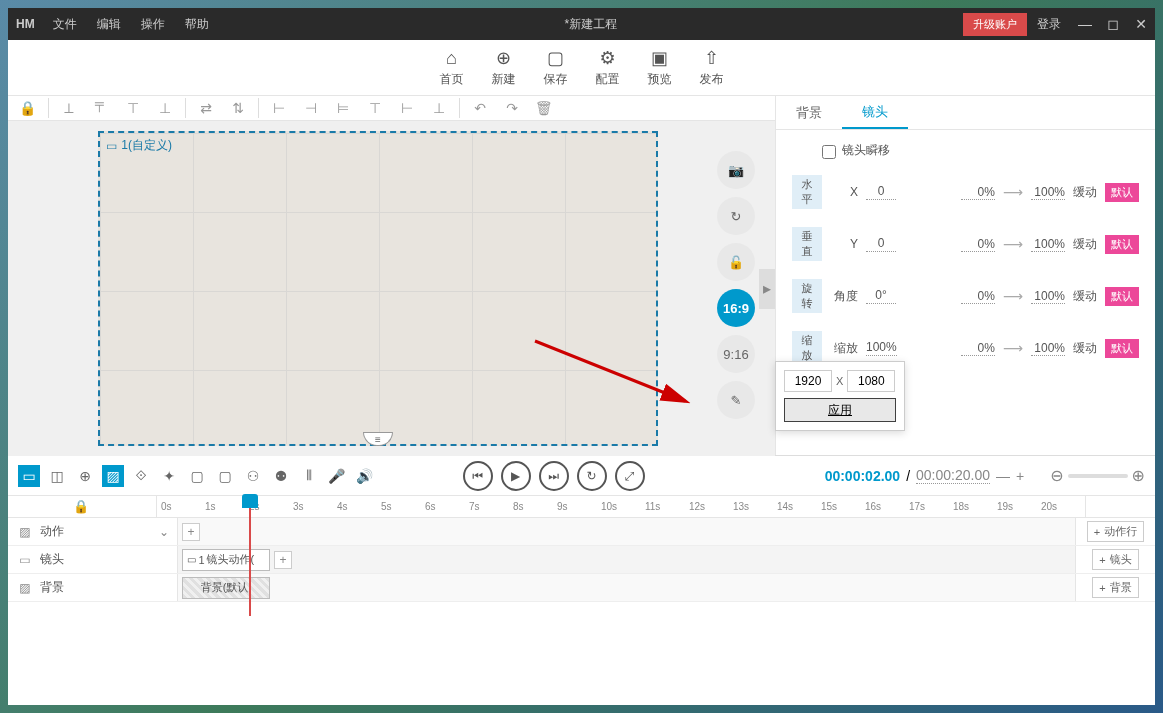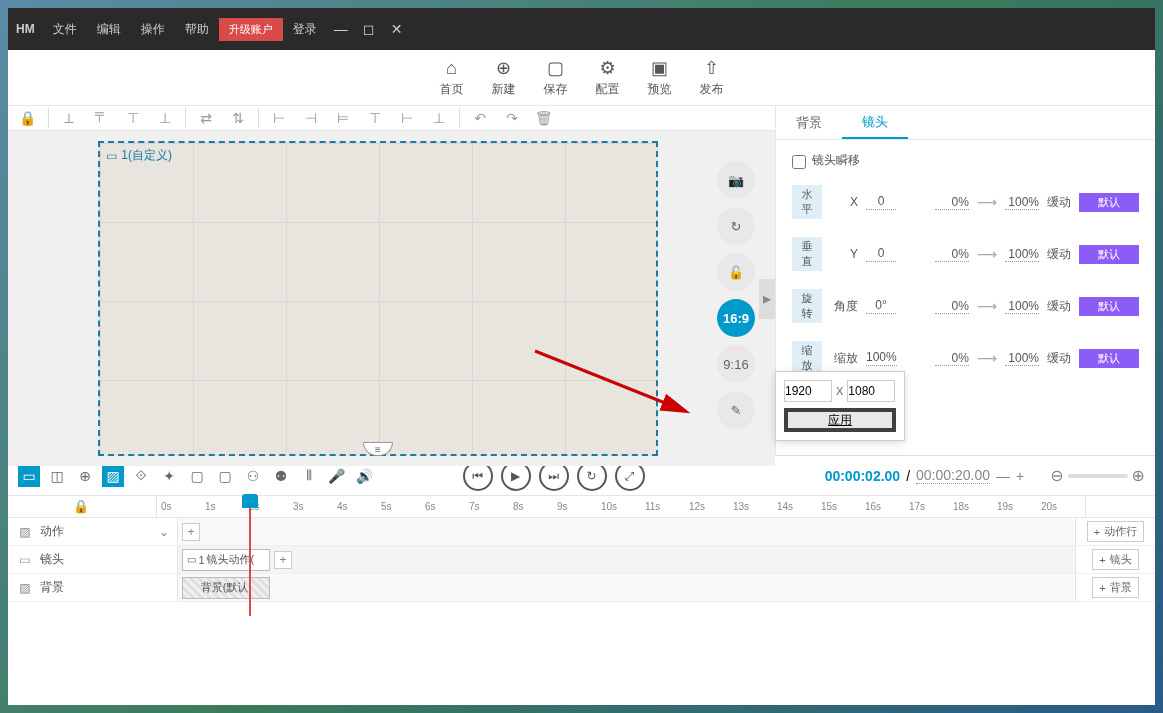--- a/index.html
+++ b/index.html
@@ -1,18 +1,18 @@
 <!DOCTYPE html>
 <html><head>
 <meta charset="utf-8">
 <style>
 * { margin: 0; padding: 0; box-sizing: border-box; font-family: "Microsoft YaHei", Arial, sans-serif; }
 body { background: linear-gradient(135deg, #5a8ba8 0%, #3d7a5a 50%, #2a5a88 100%); width: 1163px; height: 713px; overflow: hidden; }
 .app-window { position: absolute; left: 8px; top: 8px; width: 1147px; height: 697px; background: #fff; display: flex; flex-direction: column; }
-.titlebar { height: 42px; background: #2a2a2a; display: flex; align-items: center; color: #ccc; font-size: 12px; }
+.titlebar { height: 32px; background: #2a2a2a; display: flex; align-items: center; color: #ccc; font-size: 12px; }
 .titlebar .logo { padding: 0 8px; font-weight: bold; }
 .titlebar .menu-item { padding: 0 10px; cursor: pointer; }
 .titlebar .title { flex: 1; text-align: center; }
 .titlebar .upgrade { background: #d94a4a; color: #fff; padding: 4px 10px; font-size: 11px; }
 .titlebar .login { padding: 0 10px; text-align: right; }
 .titlebar .win-controls { display: flex; }
 .titlebar .win-btn { width: 28px; text-align: center; cursor: pointer; font-size: 14px; }
 .main-toolbar { height: 56px; display: flex; justify-content: center; align-items: center; gap: 28px; border-bottom: 1px solid #e5e5e5; }
 .main-toolbar .tb-btn { display: flex; flex-direction: column; align-items: center; gap: 2px; cursor: pointer; color: #555; font-size: 12px; }
 .main-toolbar .tb-btn .ico { font-size: 18px; }
@@ -26,41 +26,41 @@
 .canvas { width: 560px; height: 315px; background: #e8e4de; position: relative; border: 2px dashed #1a7aa8; }
 .canvas::before { content: ""; position: absolute; inset: 0; background-image: linear-gradient(#ccc 1px, transparent 1px), linear-gradient(90deg, #ccc 1px, transparent 1px); background-size: 93px 79px; opacity: 0.5; }
 .canvas-label { position: absolute; top: 4px; left: 6px; color: #1a7aa8; font-size: 12px; display: flex; align-items: center; gap: 4px; }
 .canvas-handle { position: absolute; bottom: -2px; left: 50%; transform: translateX(-50%); width: 30px; height: 14px; background: #fff; border: 1px solid #999; border-radius: 0 0 14px 14px; display: flex; align-items: center; justify-content: center; font-size: 10px; color: #666; }
 .side-tools { position: absolute; right: 20px; top: 30px; display: flex; flex-direction: column; gap: 8px; }
 .side-btn { width: 38px; height: 38px; border-radius: 50%; background: #e8e8e8; display: flex; align-items: center; justify-content: center; color: #666; font-size: 13px; cursor: pointer; }
 .side-btn.active { background: #0099cc; color: #fff; font-weight: bold; }
 .expand-handle { position: absolute; right: 0; top: 50%; transform: translateY(-50%); width: 16px; height: 40px; background: #ddd; display: flex; align-items: center; justify-content: center; color: #888; cursor: pointer; }
 .dim-popup { position: absolute; right: -130px; top: 240px; background: #fff; border: 1px solid #ccc; padding: 8px; width: 130px; box-shadow: 0 2px 8px rgba(0,0,0,0.15); }
 .dim-popup .dim-inputs { display: flex; align-items: center; gap: 4px; margin-bottom: 6px; }
-.dim-popup input { width: 48px; height: 22px; border: 1px solid #ccc; text-align: left; font-size: 12px; }
+.dim-popup input { width: 48px; height: 22px; border: 1px solid #ccc; text-align: center; font-size: 12px; }
 .dim-popup .x-lab { font-size: 11px; color: #666; }
-.dim-popup button { width: 100%; height: 24px; background: #e8e8e8; border: 4px solid #404040; cursor: pointer; font-size: 12px; text-decoration: underline; }
+.dim-popup button { width: 100%; height: 24px; background: #e8e8e8; border: 1px solid #404040; cursor: pointer; font-size: 12px; text-decoration: underline; }
 .arrow-ann { position: absolute; top: 210px; right: 70px; width: 180px; height: 80px; pointer-events: none; }
 .arrow-ann svg { width: 100%; height: 100%; }
 .right-panel { width: 380px; border-left: 1px solid #e5e5e5; display: flex; flex-direction: column; background: #fff; }
 .panel-tabs { height: 34px; display: flex; border-bottom: 1px solid #e5e5e5; }
 .panel-tab { padding: 0 20px; display: flex; align-items: center; font-size: 13px; color: #666; cursor: pointer; }
 .panel-tab.active { color: #0099cc; border-bottom: 2px solid #0099cc; background: #fff; }
 .panel-body { flex: 1; padding: 12px 16px; font-size: 12px; color: #555; overflow: auto; }
 .section-title { font-size: 13px; font-weight: bold; margin-bottom: 12px; color: #333; }
-.cb-row { display: flex; align-items: flex-end; gap: 6px; margin-bottom: 16px; }
+.cb-row { display: flex; align-items: flex-end; gap: 6px; margin-bottom: 16px; margin-left: 30px; }
 .cb-row input { width: 14px; height: 14px; }
 .prop-row { display: flex; align-items: center; gap: 8px; margin-bottom: 18px; }
 .prop-row .tag { background: #e0eef7; padding: 2px 6px; font-size: 11px; color: #555; width: 30px; text-align: center; }
 .prop-row .lbl { width: 28px; text-align: right; }
 .prop-row .val { border-bottom: 1px dotted #999; min-width: 30px; text-align: center; padding-bottom: 1px; }
 .prop-row .pct { border-bottom: 1px dotted #999; min-width: 34px; text-align: right; }
 .prop-row .arr { font-size: 14px; color: #aaa; }
 .prop-row .ease { color: #555; }
-.prop-row .btn-def { background: #8b5cf6; color: #fff; padding: 2px 19px; font-size: 11px; cursor: pointer; }
+.prop-row .btn-def { background: #ec4899; color: #fff; padding: 2px 6px; font-size: 11px; cursor: pointer; }
 .timeline-panel { height: 250px; border-top: 1px solid #ddd; display: flex; flex-direction: column; background: #fff; }
 .tl-toolbar { height: 40px; display: flex; align-items: center; padding: 0 10px; gap: 6px; border-bottom: 1px solid #e5e5e5; }
 .tl-toolbar .tl-ico { width: 22px; height: 22px; display: flex; align-items: center; justify-content: center; color: #666; cursor: pointer; font-size: 14px; }
 .tl-toolbar .tl-ico.active { background: #0099cc; color: #fff; }
 .tl-toolbar .spacer { flex: 0.3; }
 .tl-toolbar .play-group { display: flex; gap: 8px; }
 .tl-toolbar .play-btn { width: 30px; height: 30px; border: 2px solid #555; border-radius: 50%; display: flex; align-items: center; justify-content: center; cursor: pointer; font-size: 12px; color: #555; }
 .tl-toolbar .time-display { margin-left: auto; font-size: 14px; display: flex; align-items: center; gap: 6px; }
 .tl-toolbar .time-cur { color: #0099cc; font-weight: bold; }
 .tl-toolbar .time-dur { color: #888; border-bottom: 1px dotted #999; }
@@ -90,20 +90,21 @@
 </head>
 <body>
 
 <div class="app-window">
   <div class="titlebar">
     <div class="logo">HM</div>
     <div class="menu-item">文件</div>
     <div class="menu-item">编辑</div>
     <div class="menu-item">操作</div>
     <div class="menu-item">帮助</div>
+    <div class="title">*新建工程</div>
     <div class="upgrade">升级账户</div>
     <div class="login">登录</div>
     <div class="win-controls">
       <div class="win-btn">—</div>
       <div class="win-btn">◻</div>
       <div class="win-btn">✕</div>
     </div>
   </div>
 
   <div class="main-toolbar">

